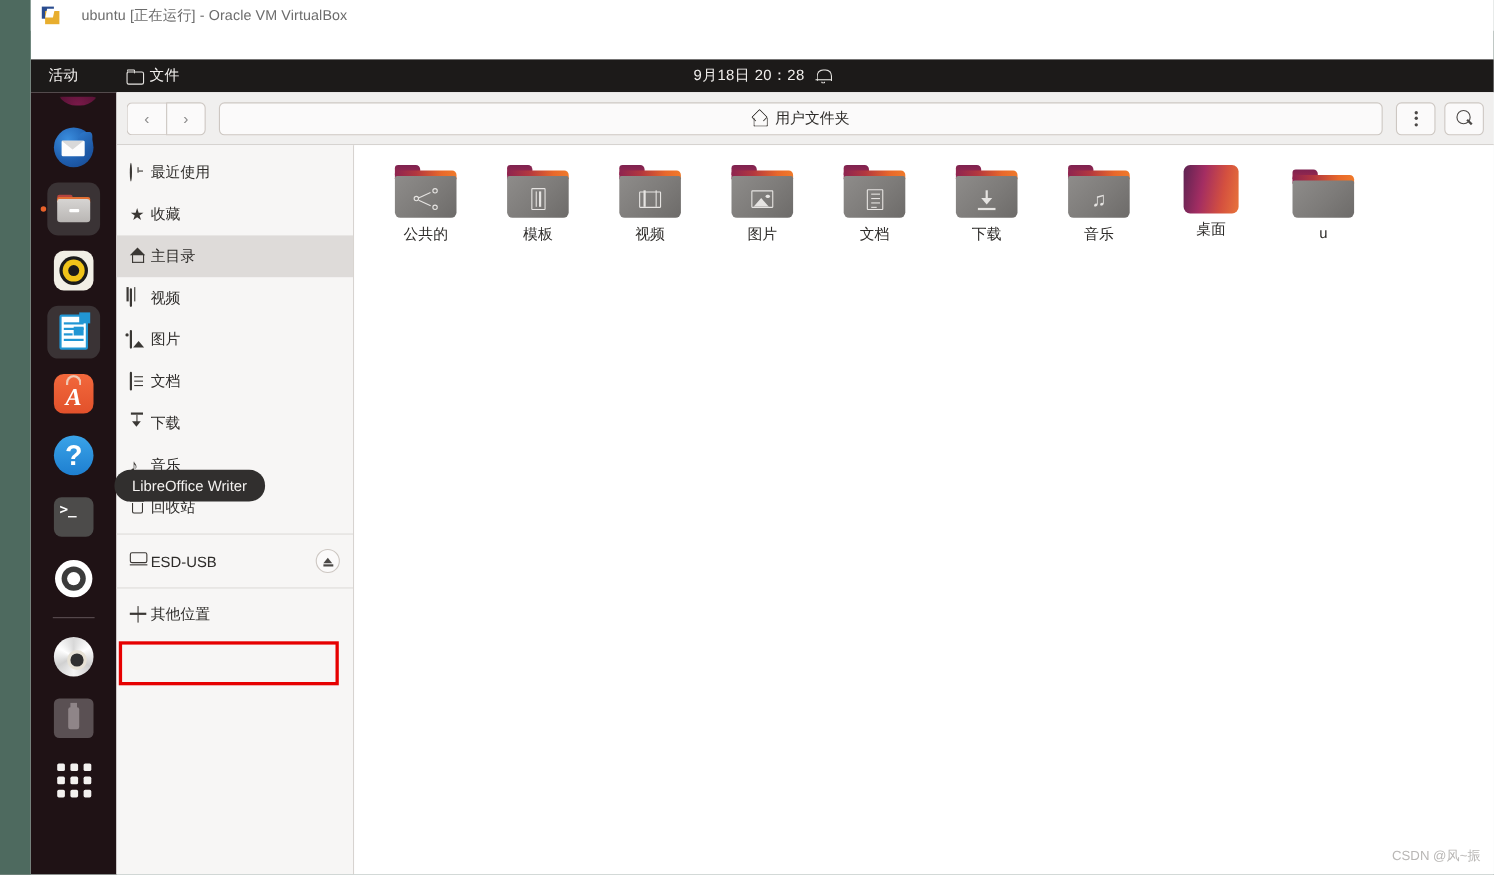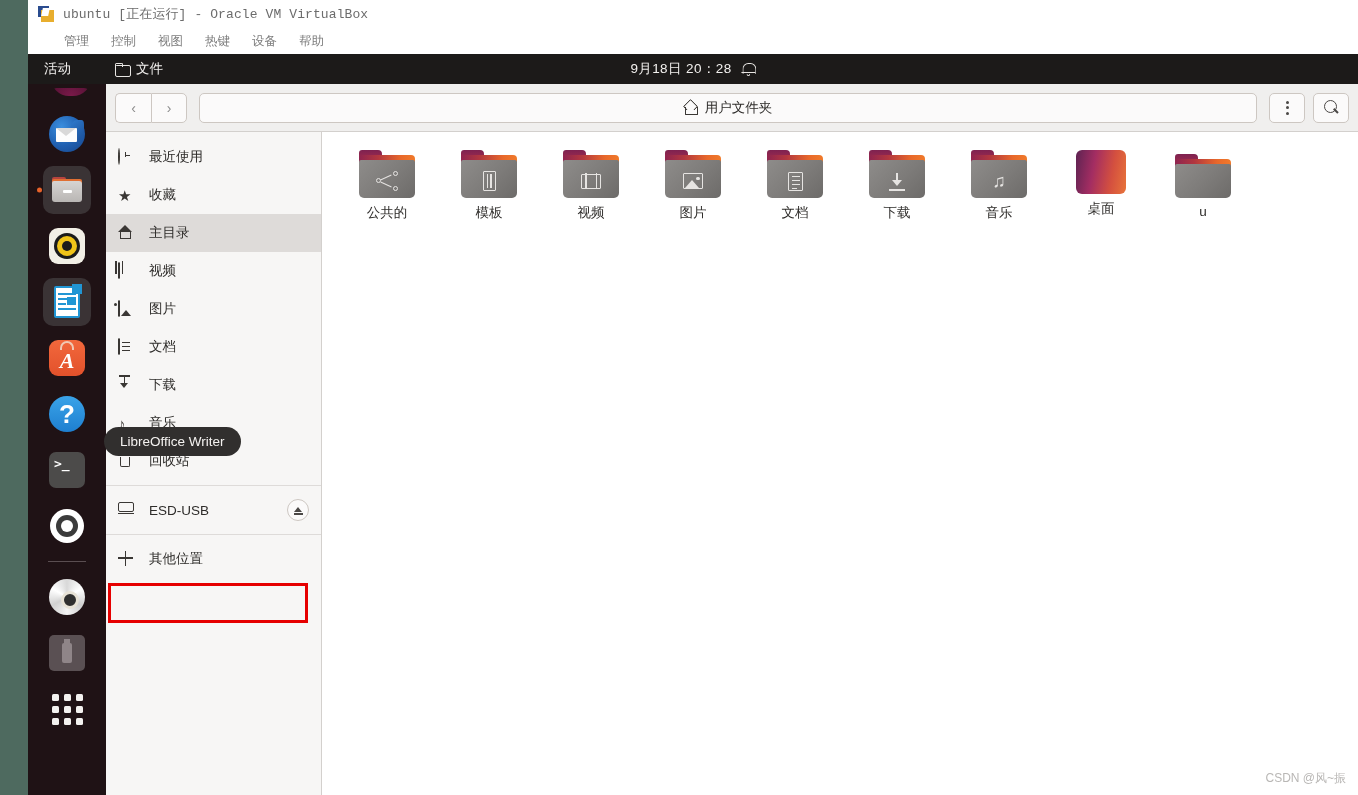--- a/index.html
+++ b/index.html
@@ -11,21 +11,21 @@
   }
   #root { position: relative; width: 1358px; height: 795px; }
 
   
   .host-bg { position: absolute; left: 0; top: 0; width: 28px; height: 795px; background: #4e6a5f; }
 
   
   .vbox-window { position: absolute; left: 28px; top: 0; width: 1330px; height: 795px; background: #ffffff; }
   .vbox-titlebar {
     height: 28px; background: #ffffff; display: flex; align-items: center;
-    padding-left: 10px; gap: 8px; font-family: Liberation Mono, monospace;
+    padding-left: 10px; gap: 19px;
   }
   .vbox-icon { width: 17px; height: 17px; position: relative; flex: 0 0 auto; }
   .vbox-icon .sq1 { position: absolute; left: 0; top: 0; width: 11px; height: 11px; background: #2a4c8f; }
   .vbox-icon .sq2 { position: absolute; left: 3px; top: 4px; width: 13px; height: 12px; background: #e8ae2e; }
   .vbox-icon .sq3 { position: absolute; left: 4px; top: 2px; width: 7px; height: 8px; background: #ffffff; transform: skewX(-12deg); }
   .vbox-title { font-size: 13px; color: #6c6c6c; white-space: nowrap; letter-spacing: .1px; }
   .vbox-menubar { height: 26px; background: #ffffff; display: flex; align-items: center; padding-left: 36px; gap: 22px; }
   .vbox-menu-item { font-size: 12.5px; color: #7d7d7d; cursor: default; }
 
   
@@ -163,21 +163,21 @@
   .magnifier::after { content: ""; position: absolute; left: 9.5px; top: 10px; width: 6px; height: 1.6px; background: #4b4846; transform: rotate(45deg); }
 
   .body-row { display: flex; height: 663px; }
 
   
   .sidebar {
     width: 216px; background: #f7f6f5; border-right: 1px solid #d3d0cd;
     padding-top: 6px; position: relative; flex: 0 0 auto;
   }
   .side-item {
-    height: 38px; display: flex; align-items: center; gap: 14px; padding: 0 12px;
+    height: 38px; display: flex; align-items: center; gap: 2px; padding: 0 12px;
     font-size: 13.5px; color: #2e2c2a; position: relative;
   }
   .side-item.selected { background: #dedbd9; }
   .side-label { flex: 1; white-space: nowrap; overflow: hidden; text-overflow: ellipsis; }
   .side-icon { width: 17px; height: 17px; flex: 0 0 auto; position: relative; color: #3a3734; }
   .side-sep { height: 1px; background: #dedbd9; margin: 5px 0; }
 
   .eject {
     width: 22px; height: 22px; border-radius: 50%; border: 1px solid #cdc7c2; background: #fbfafa;
     display: flex; align-items: center; justify-content: center; flex: 0 0 auto;
@@ -303,28 +303,20 @@
 
     <div class="vbox-titlebar">
       <span class="vbox-icon">
         <i class="sq1"></i>
           <i class="sq2"></i>
           <i class="sq3"></i>
       </span>
       <span class="vbox-title">ubuntu [正在运行] - Oracle VM VirtualBox</span>
     </div>
 
-    <div class="vbox-menubar">
-      <span class="vbox-menu-item">管理</span>
-      <span class="vbox-menu-item">控制</span>
-      <span class="vbox-menu-item">视图</span>
-      <span class="vbox-menu-item">热键</span>
-      <span class="vbox-menu-item">设备</span>
-      <span class="vbox-menu-item">帮助</span>
-    </div>
 
     <div class="guest">
 
       <div class="gnome-panel">
         <span class="panel-activities">活动</span>
         <span class="panel-app">
           <span class="folder-glyph-sm"></span>
           <span class="panel-app-label">文件</span>
         </span>
         <span class="panel-clock">

